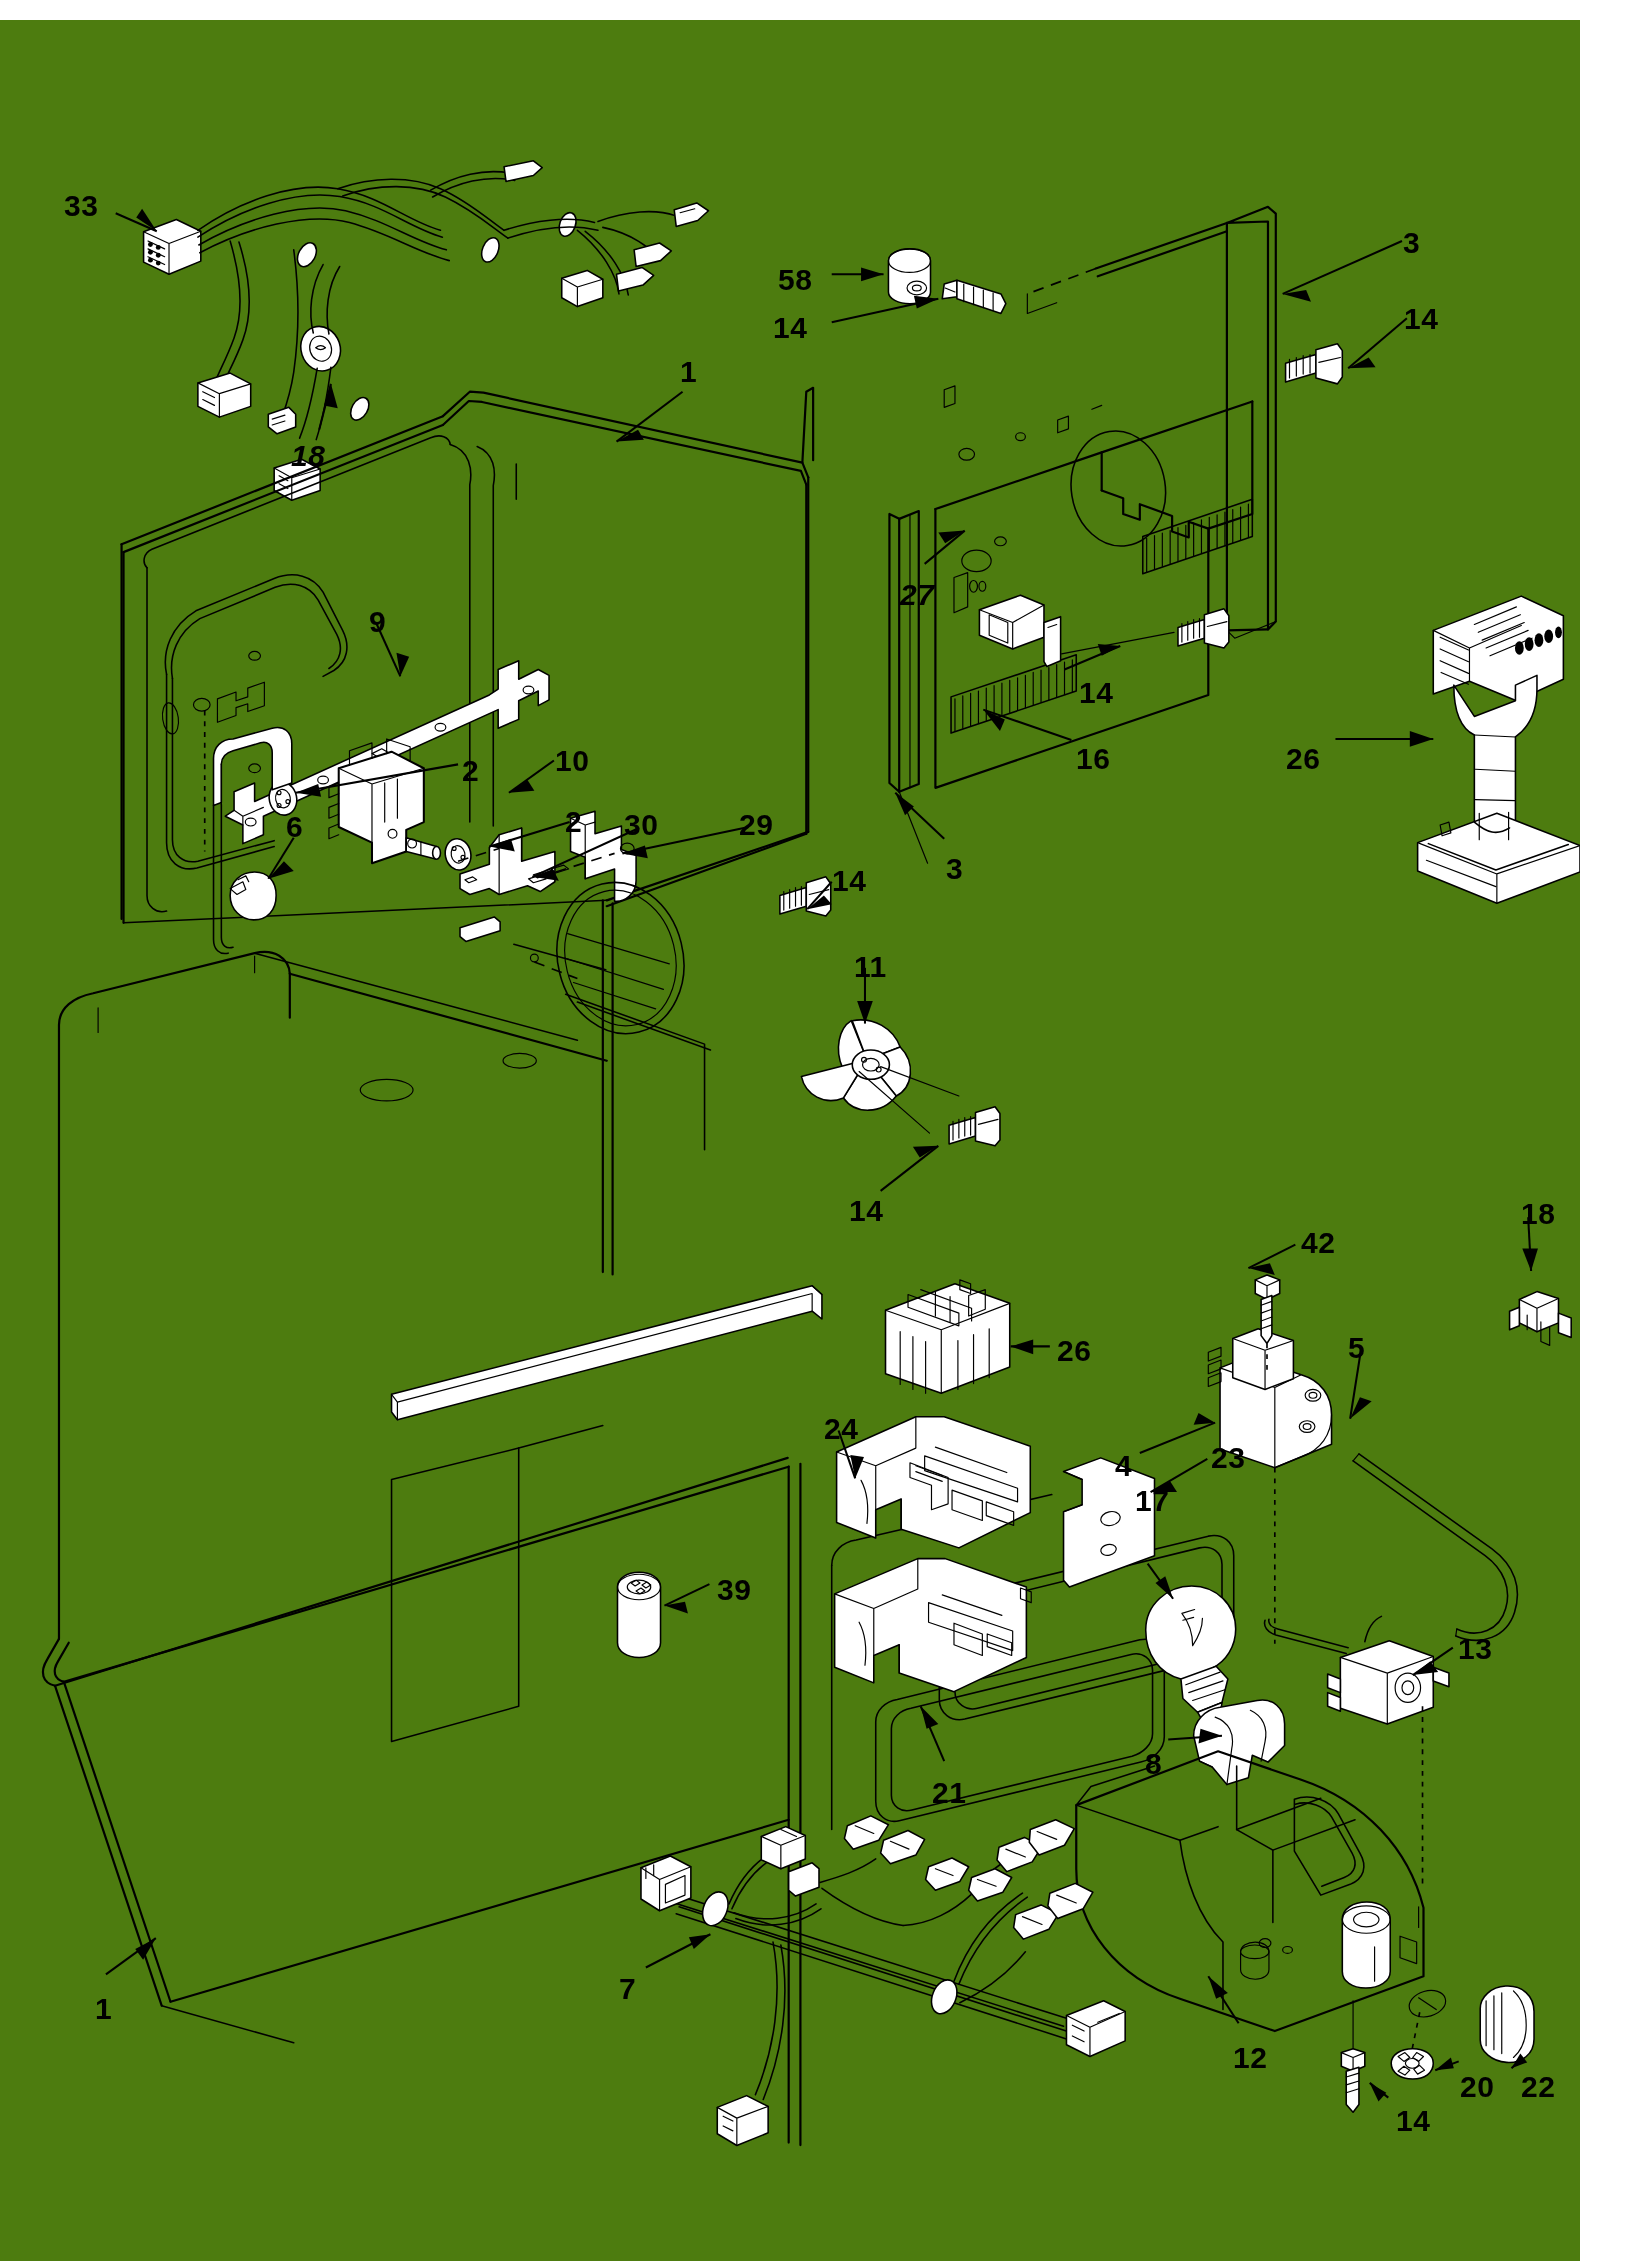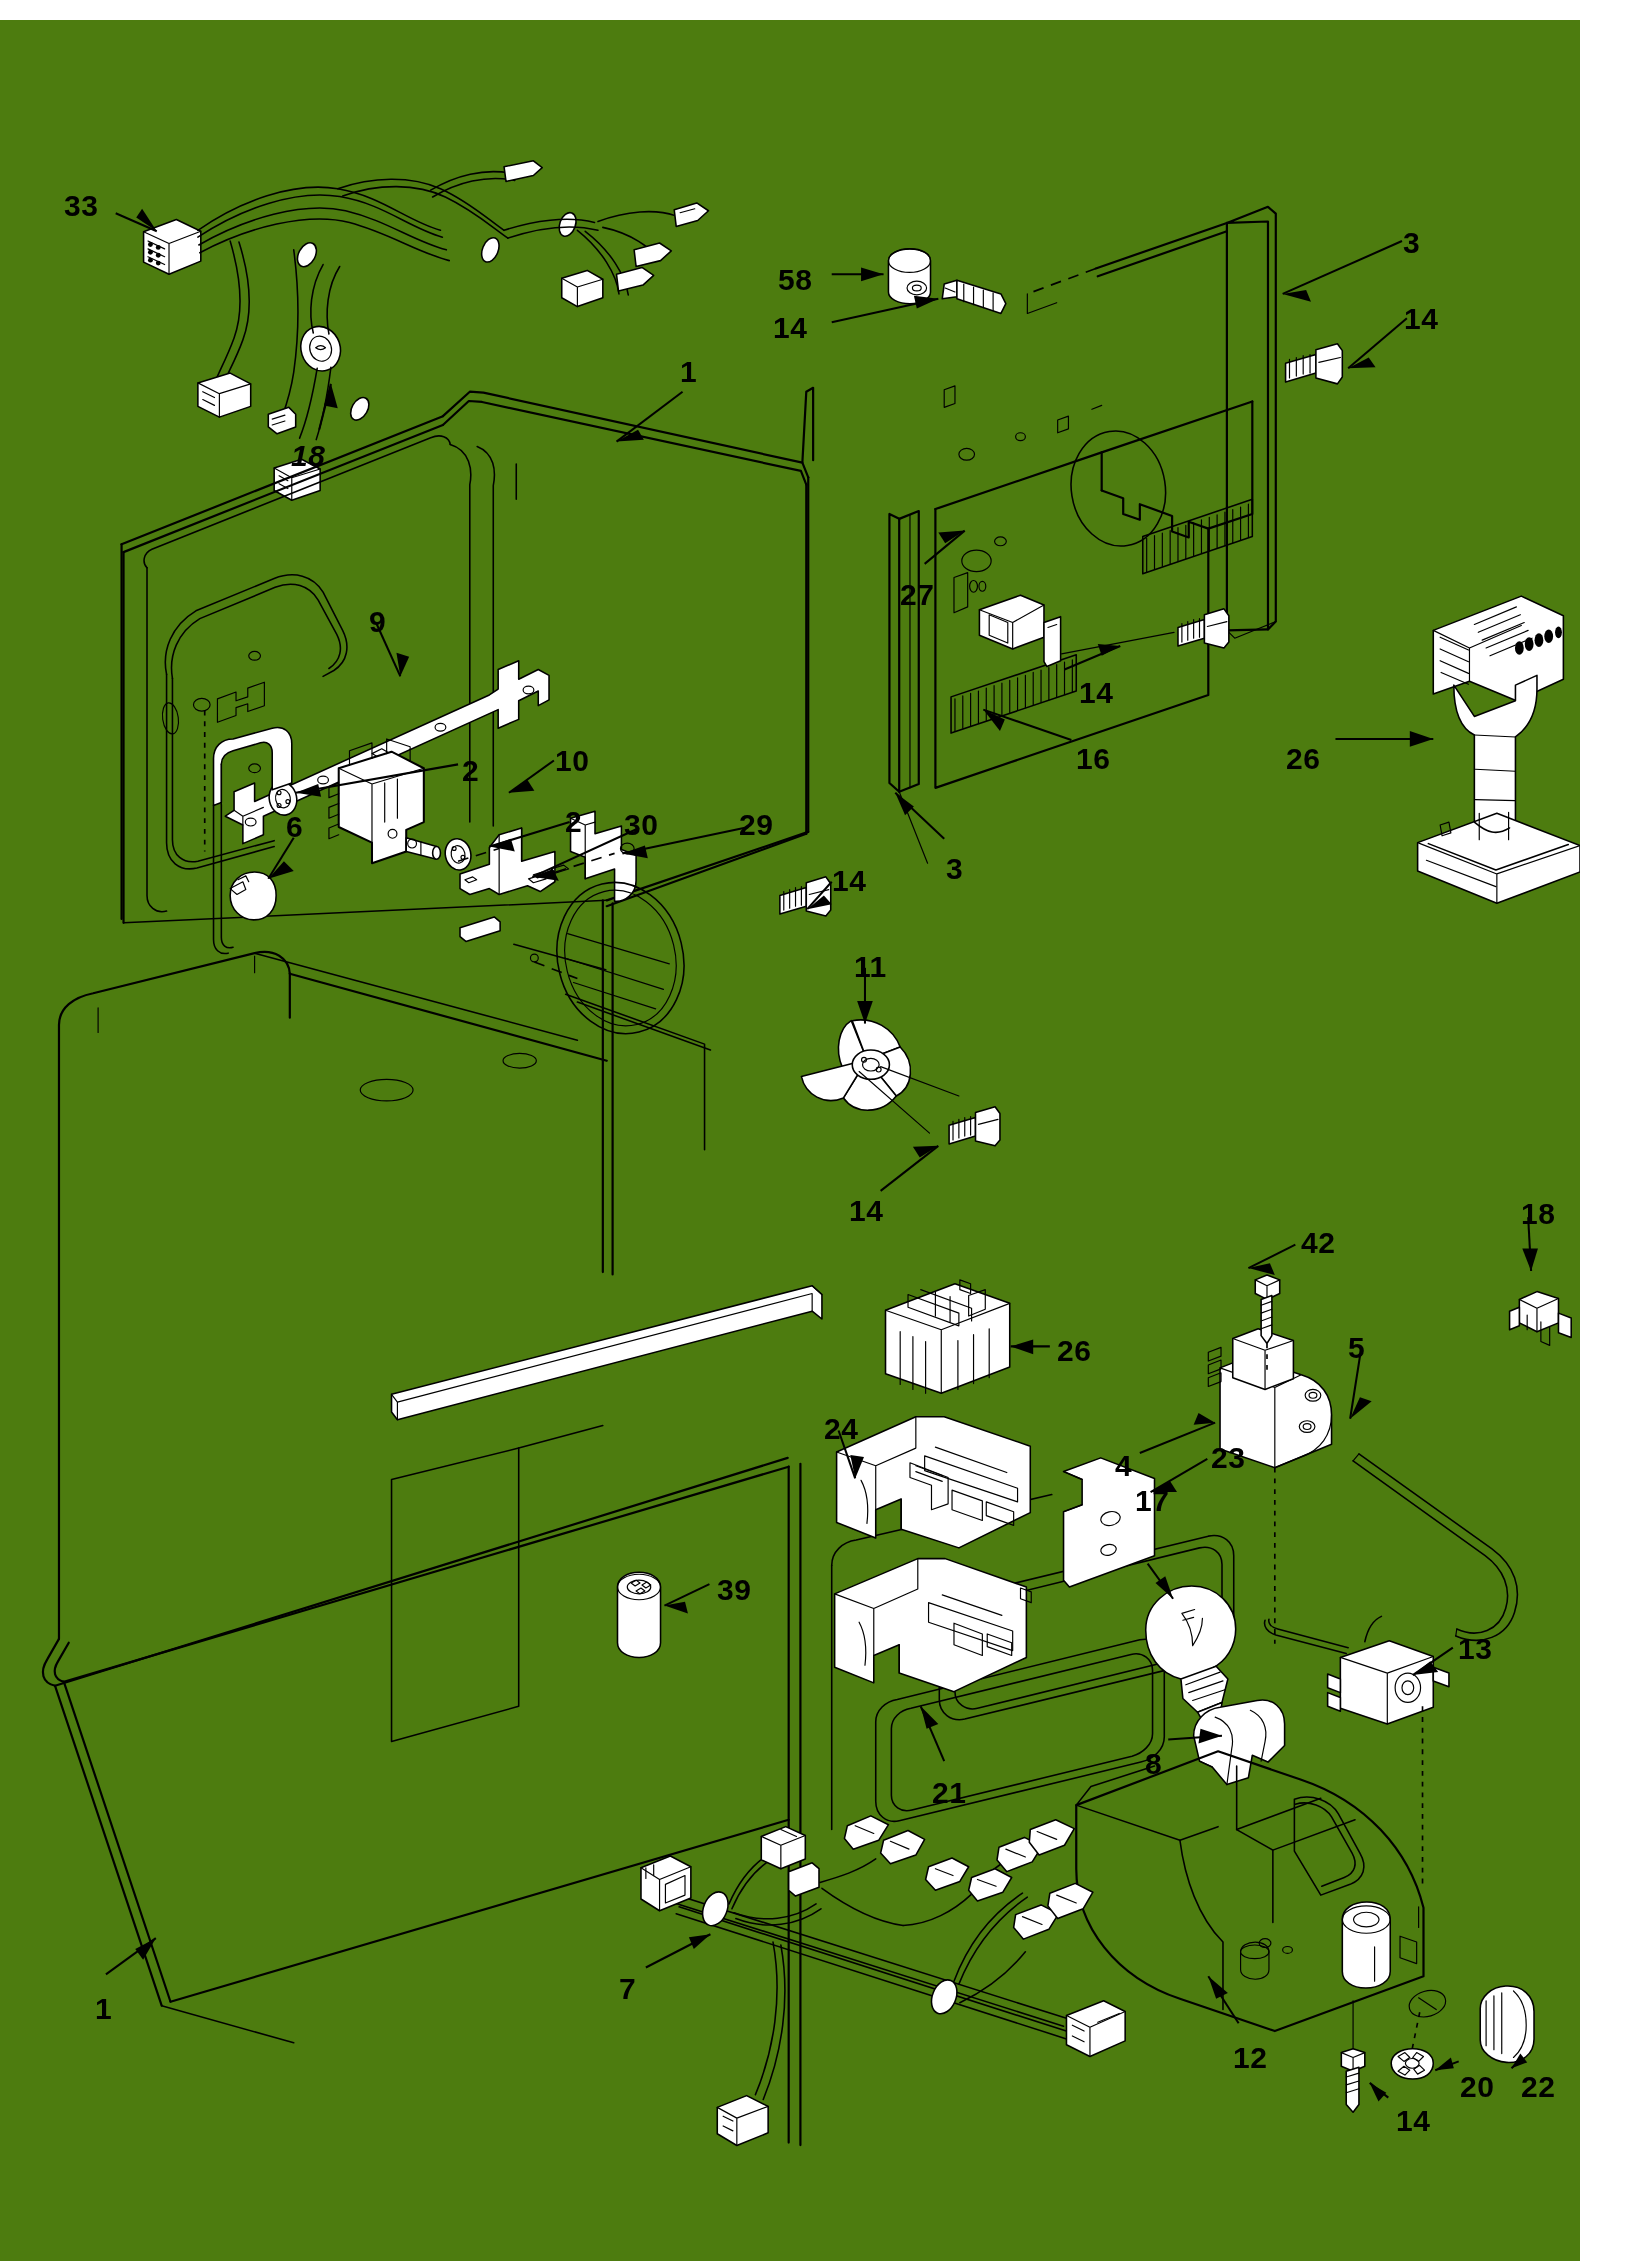--- a/index.html
+++ b/index.html
@@ -788,21 +788,21 @@
     </g>
   </svg>
 
   <span class="callout" style="left:64px;top:171px;">33</span>
   <span class="callout" style="left:291px;top:421px;font-style:italic;">18</span>
   <span class="callout" style="left:680px;top:337px;">1</span>
   <span class="callout" style="left:778px;top:245px;">58</span>
   <span class="callout" style="left:773px;top:293px;">14</span>
   <span class="callout" style="left:1403px;top:208px;">3</span>
   <span class="callout" style="left:1404px;top:284px;">14</span>
-  <span class="callout" style="left:900px;top:560px;">27</span>
+  <span class="callout" style="left:900px;top:560px;font-style:italic;">27</span>
   <span class="callout" style="left:1079px;top:658px;">14</span>
   <span class="callout" style="left:1076px;top:724px;">16</span>
   <span class="callout" style="left:1286px;top:724px;">26</span>
   <span class="callout" style="left:946px;top:834px;">3</span>
   <span class="callout" style="left:369px;top:587px;">9</span>
   <span class="callout" style="left:286px;top:792px;">6</span>
   <span class="callout" style="left:462px;top:736px;">2</span>
   <span class="callout" style="left:555px;top:726px;text-align:right;">10</span>
   <span class="callout" style="left:565px;top:787px;">2</span>
   <span class="callout" style="left:624px;top:790px;">30</span>

